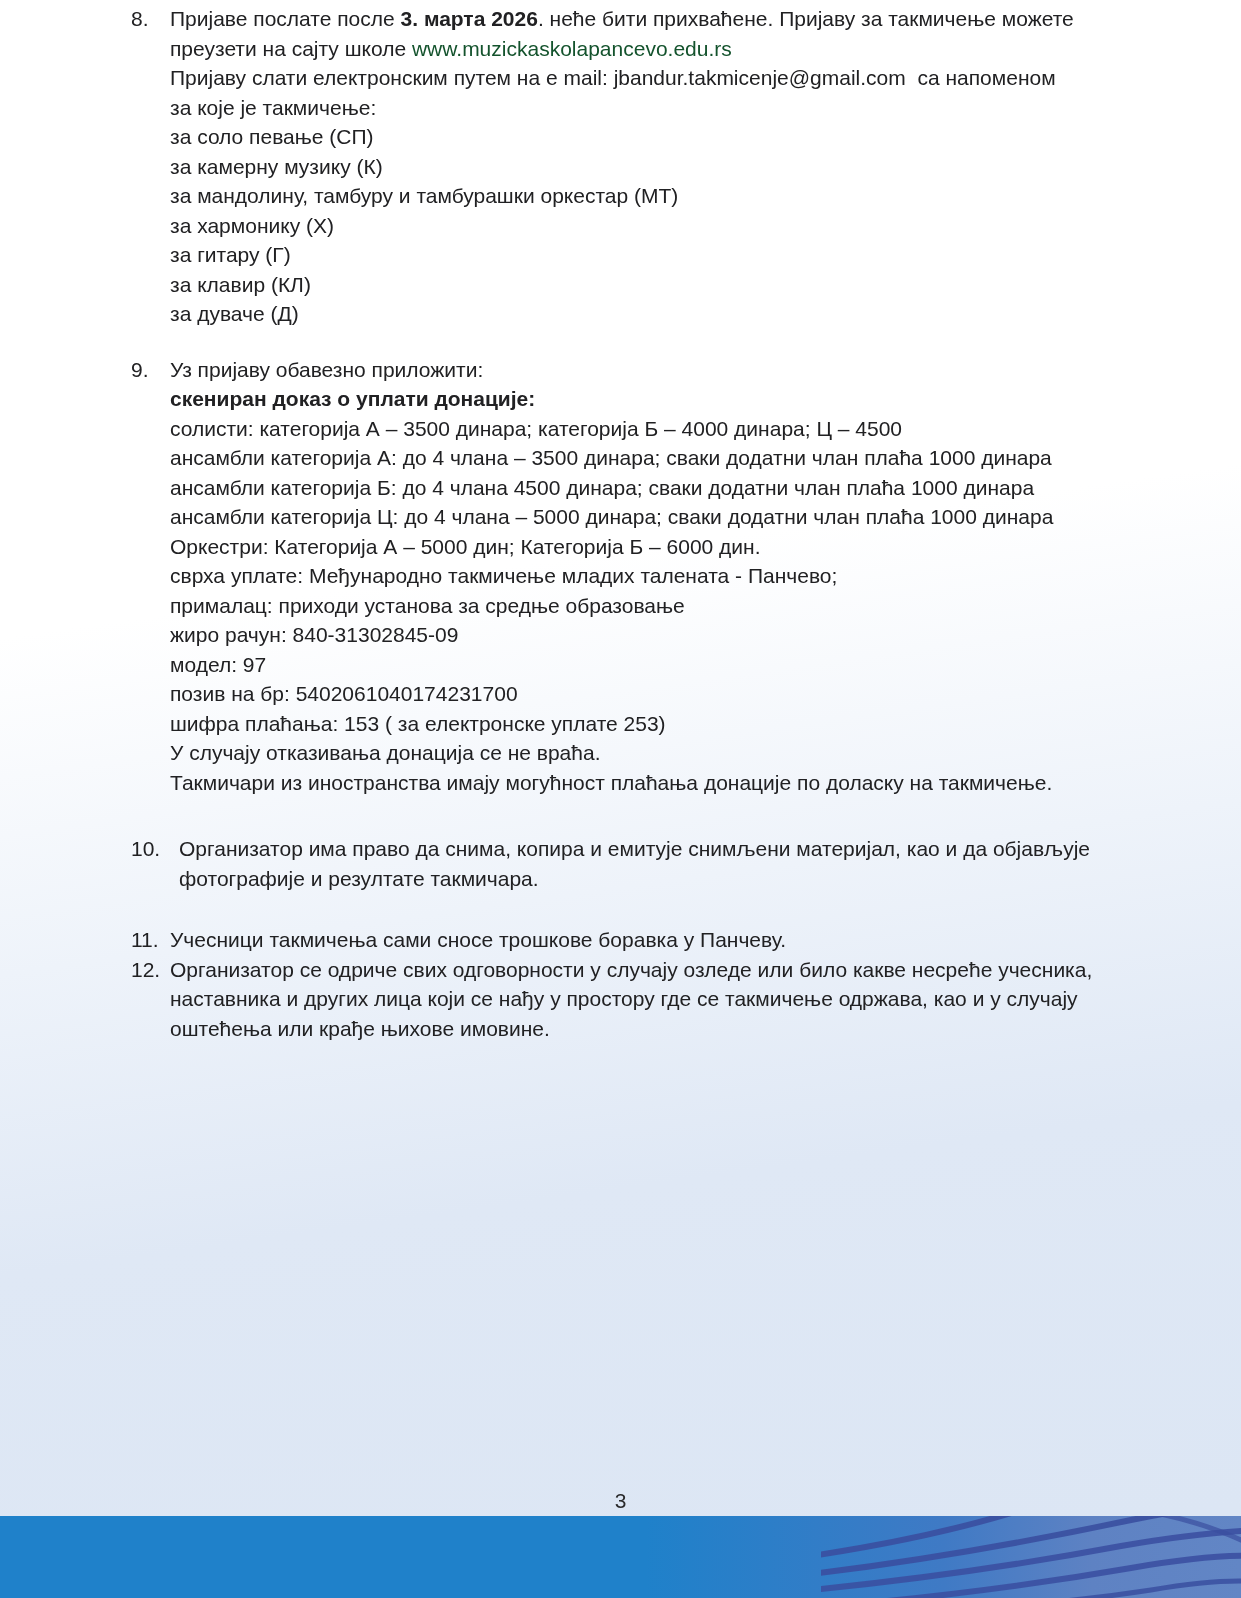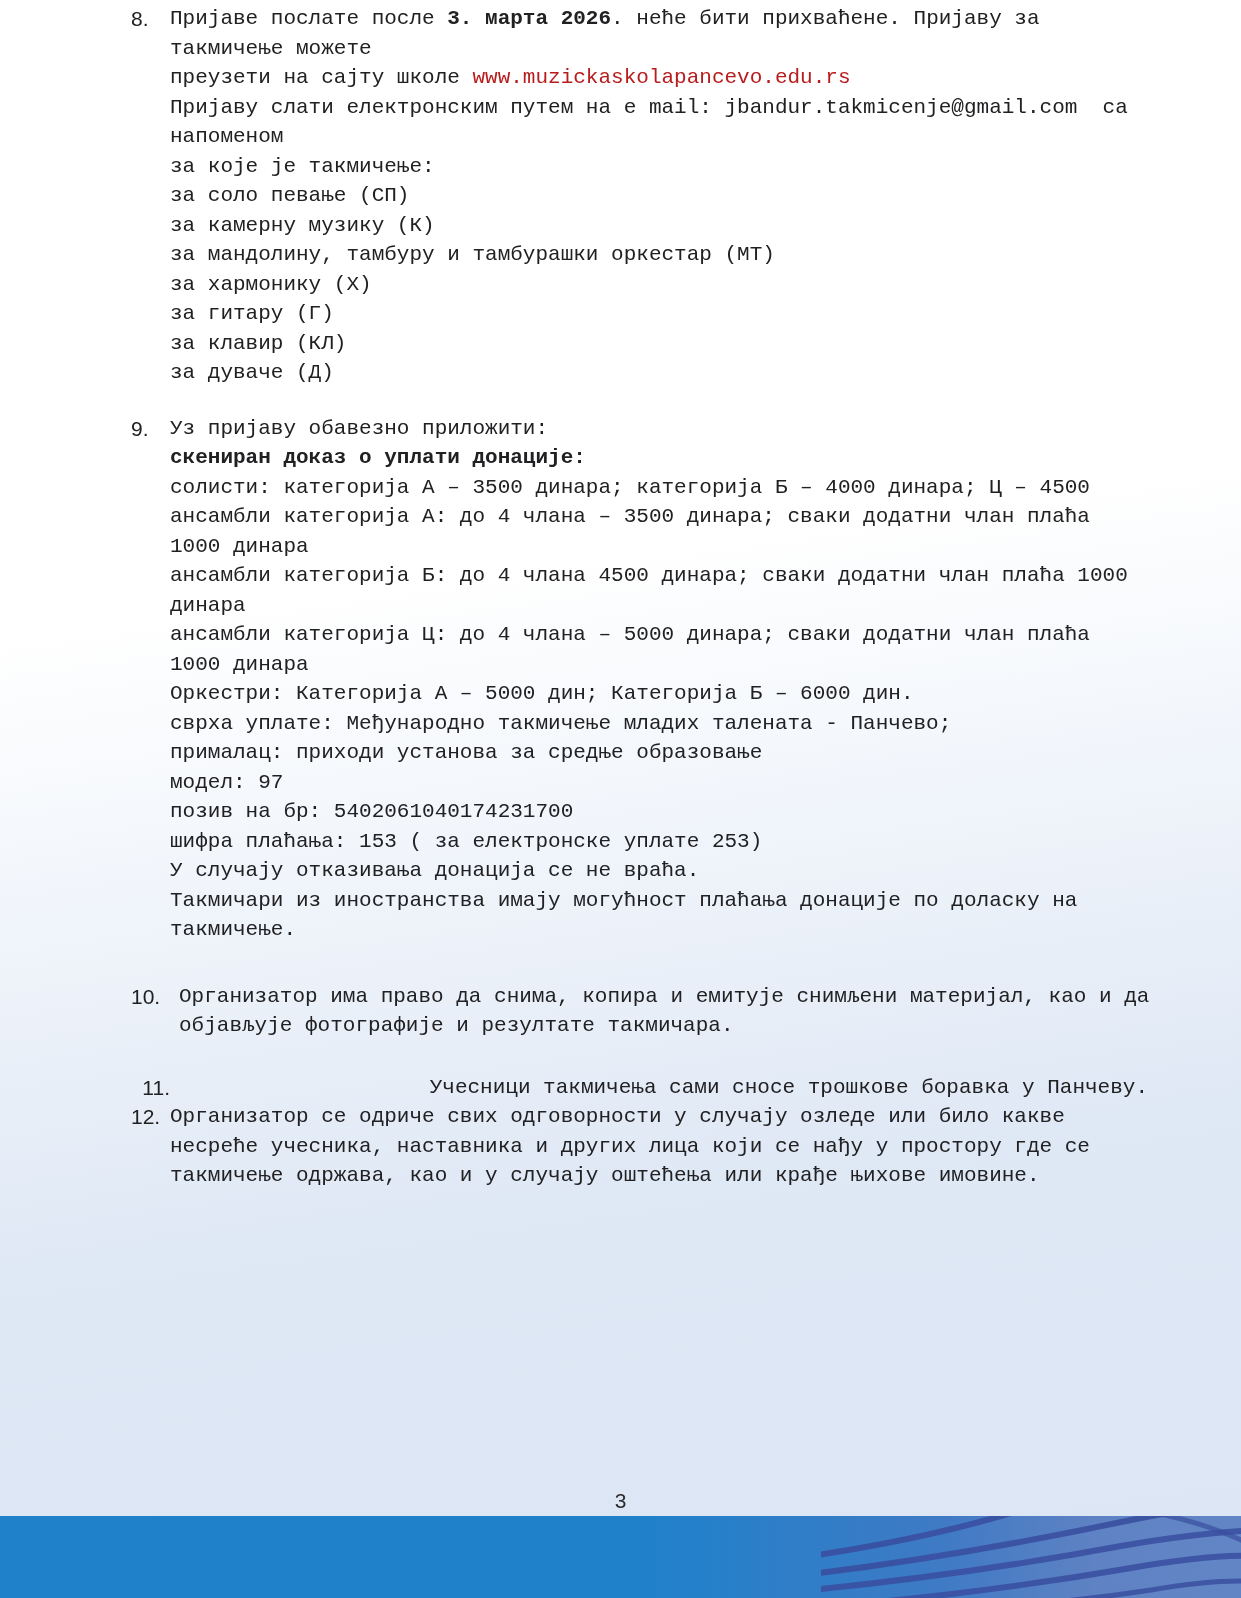--- a/index.html
+++ b/index.html
@@ -24,32 +24,32 @@
     left: 131px;
     width: 1020px;
     font-size: 21px;
     line-height: 29.5px;
   }
   .doc-item { display: flex; align-items: flex-start; }
   .num {
     width: 39px;
     flex-shrink: 0;
   }
-  .item-body { width: 978px; font-family: Liberation Mono, monospace; }
+  .item-body { width: 978px; }
   .line { white-space: pre-wrap; }
   .bold { font-weight: bold; }
   .link {
-    color: #b91c1c;
+    color: #14532d;
     text-decoration: none;
     cursor: pointer;
   }
   .item-9 { margin-top: 26px; }
   .note-block { }
   .item-10 { margin-top: 37px; gap: 9px; }
-  .item-11 { margin-top: 32px; text-align: right; }
+  .item-11 { margin-top: 32px; }
   .item-12 { }
   .page-number {
     position: absolute;
     top: 1486px;
     left: 0;
     width: 100%;
     text-align: center;
     font-size: 21px;
     line-height: 29px;
     color: #2a2a2c;
@@ -103,20 +103,21 @@
     <div class="item-body">
       <div class="line">Уз пријаву обавезно приложити:</div>
       <div class="line bold">скениран доказ о уплати донације:</div>
       <div class="line">солисти: категорија А – 3500 динара; категорија Б – 4000 динара; Ц – 4500</div>
       <div class="line">ансамбли категорија А: до 4 члана – 3500 динара; сваки додатни члан плаћа 1000 динара</div>
       <div class="line">ансамбли категорија Б: до 4 члана 4500 динара; сваки додатни члан плаћа 1000 динара</div>
       <div class="line">ансамбли категорија Ц: до 4 члана – 5000 динара; сваки додатни члан плаћа 1000 динара</div>
       <div class="line">Оркестри: Категорија А – 5000 дин; Категорија Б – 6000 дин.</div>
       <div class="line">сврха уплате: Међународно такмичење младих талената - Панчево;</div>
       <div class="line">прималац: приходи установа за средње образовање</div>
+      <div class="line">жиро рачун: 840-31302845-09</div>
       <div class="line">модел: 97</div>
       <div class="line">позив на бр: 5402061040174231700</div>
       <div class="line">шифра плаћања: 153 ( за електронске уплате 253)</div>
       <div class="note-block">
         <div class="line">У случају отказивања донација се не враћа.</div>
         <div class="line">Такмичари из иностранства имају могућност плаћања донације по доласку на такмичење.</div>
       </div>
     </div>
   </div>
 

